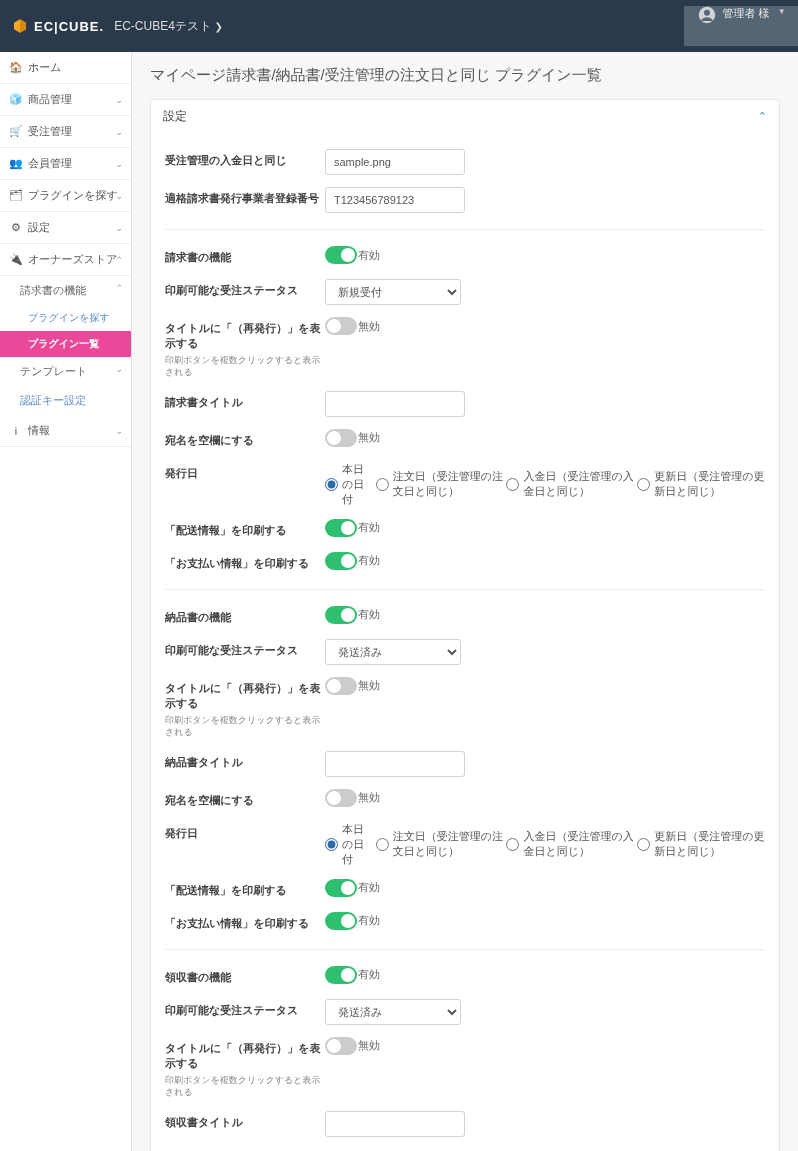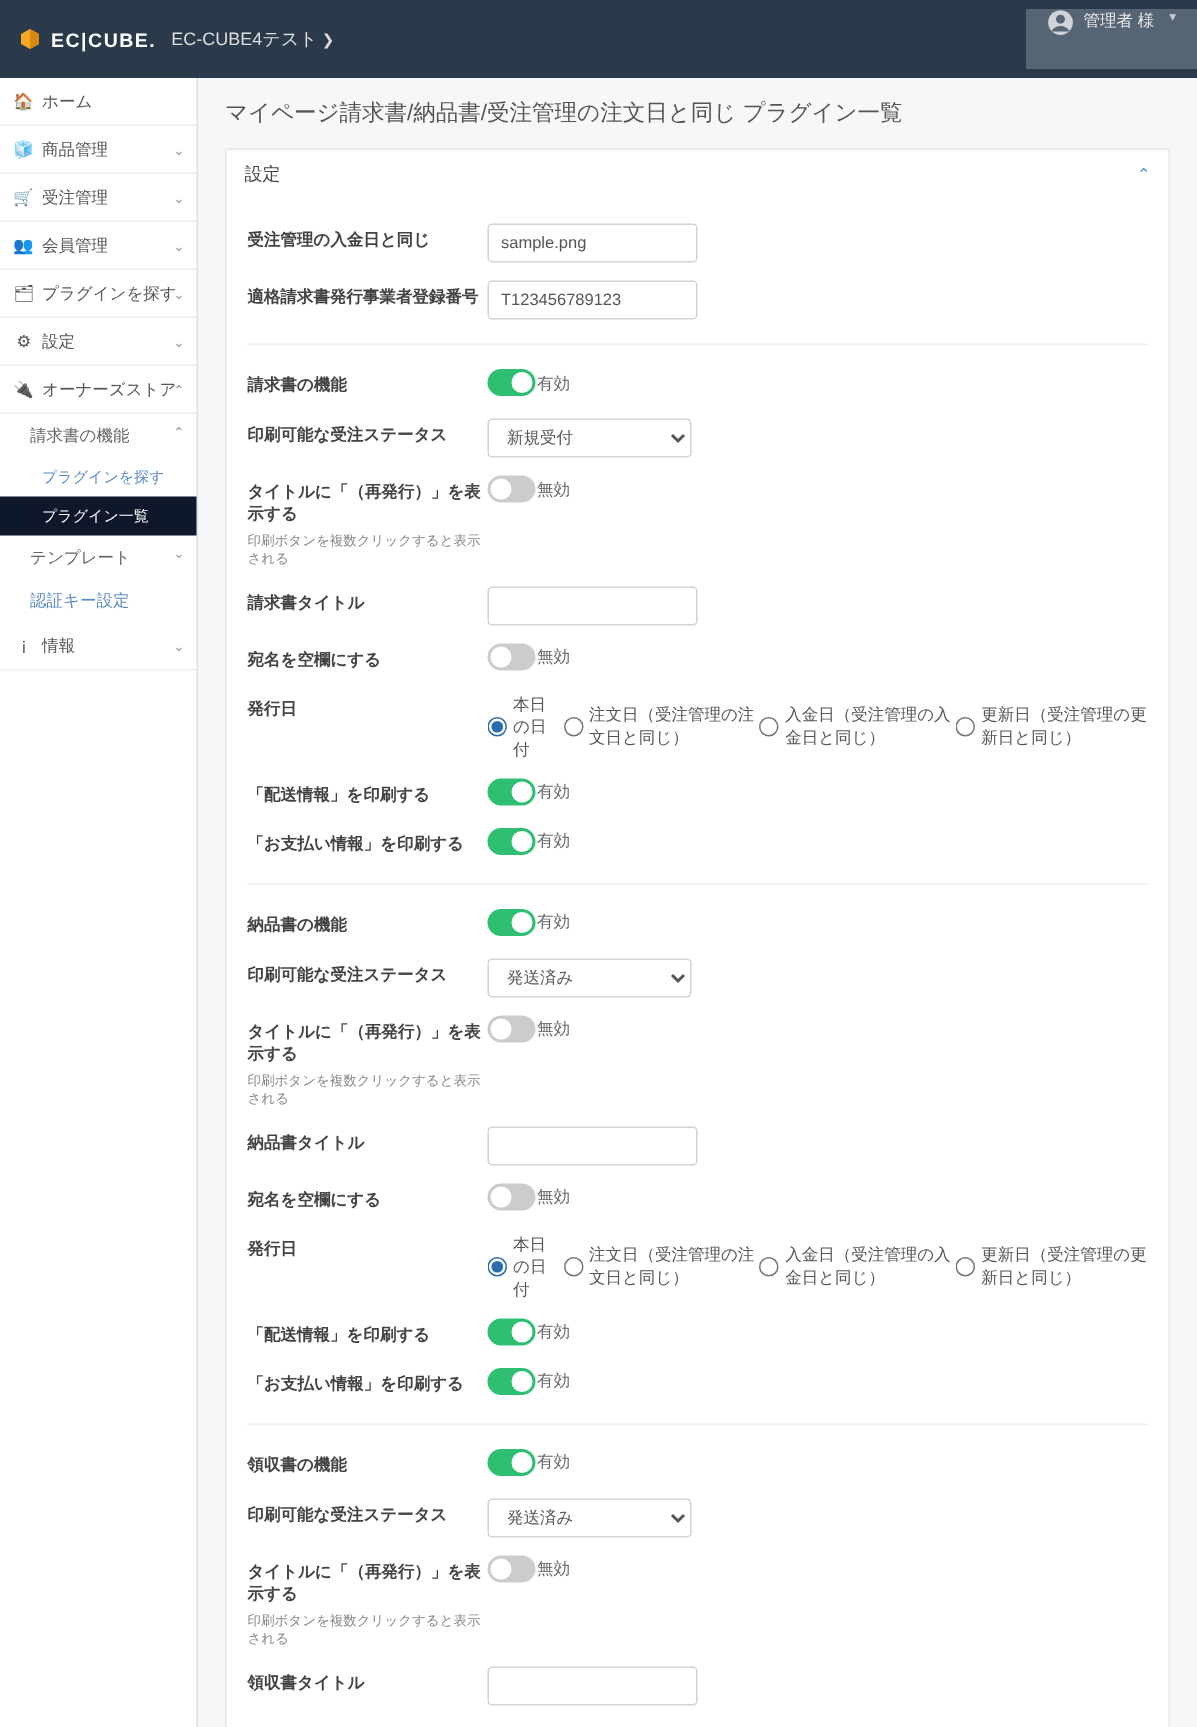--- a/index.html
+++ b/index.html
@@ -15,21 +15,21 @@
 .top-header .user-name { font-size: 11px; color: #e8e8e8; }
 .top-header .chevron-down { font-size: 9px; color: #ccc; margin-left: 4px; }
 .layout { display: flex; }
 .sidebar { width: 132px; background: #fff; border-right: 1px solid #e0e0e0; min-height: calc(100vh - 40px); }
 .sidebar .nav-item { display: flex; align-items: center; padding: 8px 10px; font-size: 11px; color: #555; border-bottom: 1px solid #f0f0f0; cursor: pointer; position: relative; }
 .sidebar .nav-item .nav-icon { width: 12px; margin-right: 6px; display: inline-flex; justify-content: center; }
 .sidebar .nav-item .chev { position: absolute; right: 8px; font-size: 9px; color: #999; }
 .sidebar .sub-item { padding: 7px 10px 7px 20px; font-size: 11px; color: #666; cursor: pointer; position: relative; }
 .sidebar .sub-item .chev { position: absolute; right: 8px; font-size: 9px; color: #999; }
 .sidebar .sub2-item { padding: 6px 10px 6px 28px; font-size: 10px; color: #5b8bc4; cursor: pointer; }
-.sidebar .sub2-item.active { background: #0f172a; color: #fff; }
+.sidebar .sub2-item.active { background: #ec4899; color: #fff; font-weight: bold; }
 .main { flex: 1; padding: 14px 18px; }
 .page-title { font-size: 15px; color: #555; margin-bottom: 14px; font-weight: 500; }
 .card { background: #fff; border: 1px solid #e6e6e6; border-radius: 2px; margin-bottom: 16px; }
 .card-header { padding: 8px 12px; font-size: 12px; color: #444; display: flex; justify-content: space-between; align-items: center; cursor: pointer; }
 .card-header .collapse-caret { color: #4a90d9; font-size: 11px; }
 .card-body { padding: 10px 14px 16px 14px; }
 .form-row { display: flex; align-items: flex-start; padding: 6px 0; }
 .form-row .lbl { width: 160px; font-size: 11px; color: #444; font-weight: 600; padding-top: 4px; line-height: 1.4; }
 .form-row .lbl .sub { font-size: 9px; color: #888; font-weight: 400; display: block; margin-top: 2px; }
 .form-row .ctrl { flex: 1; }

